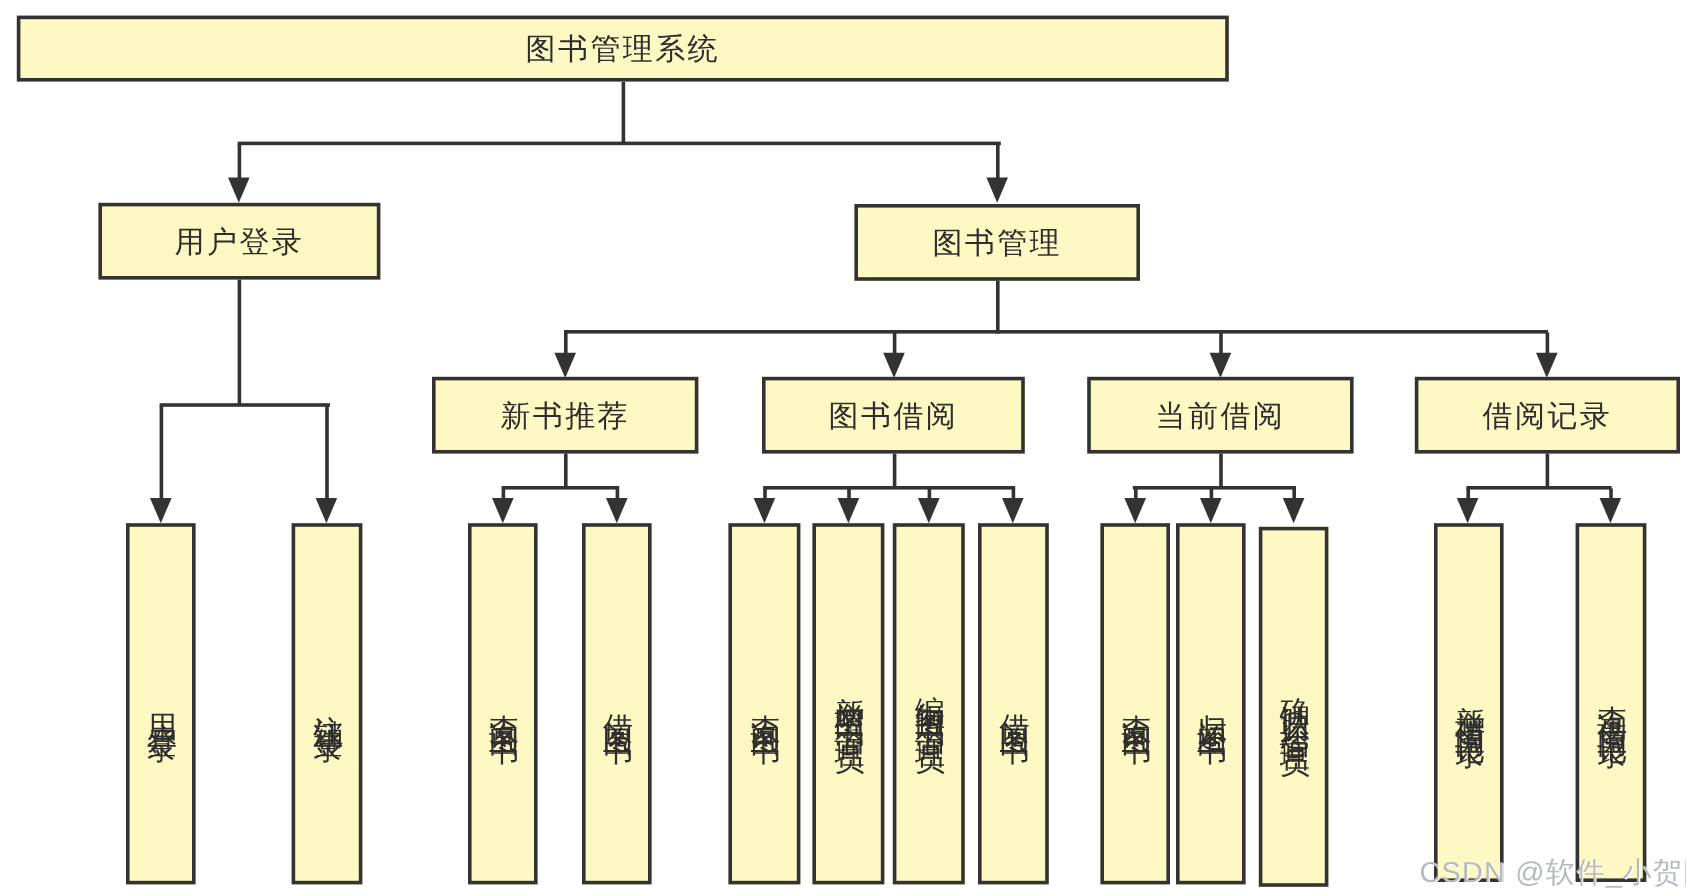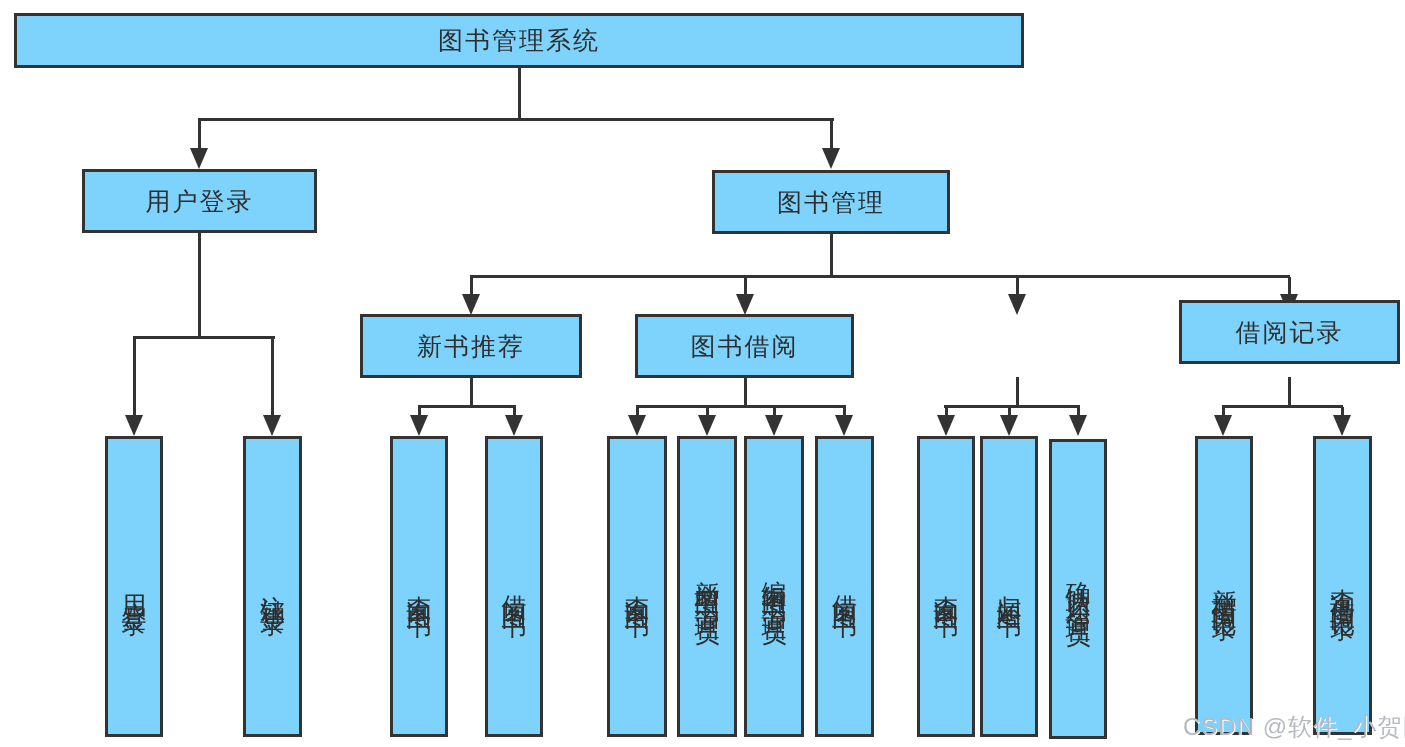--- a/index.html
+++ b/index.html
@@ -8,21 +8,21 @@
   #stage {
     position: relative;
     width: 1405px;
     height: 747px;
     background: #ffffff;
     overflow: hidden;
   }
   .box {
     position: absolute;
     box-sizing: border-box;
-    background: #7dd3fc;
+    background: #fef9c3;
     border: 3px solid #333333;
     display: flex;
     align-items: center;
     justify-content: center;
     z-index: 2;
     color: #2e2e2e;
   }
   .hbox .lbl {
     font-size: 25px;
     letter-spacing: 2px;
@@ -134,21 +134,24 @@
   <div class="box hbox" style="left:712px;top:170px;width:238px;height:64px">
     <span class="lbl">图书管理</span>
   </div>
 
   <div class="box hbox" style="left:360px;top:314px;width:222px;height:64px">
     <span class="lbl">新书推荐</span>
   </div>
   <div class="box hbox" style="left:635px;top:314px;width:219px;height:64px">
     <span class="lbl">图书借阅</span>
   </div>
-  <div class="box hbox" style="left:1179px;top:300px;width:221px;height:64px">
+  <div class="box hbox" style="left:906px;top:314px;width:222px;height:64px">
+    <span class="lbl">当前借阅</span>
+  </div>
+  <div class="box hbox" style="left:1179px;top:314px;width:221px;height:64px">
     <span class="lbl">借阅记录</span>
   </div>
 
   <div class="box vbox" style="left:105px;top:436px;width:58px;height:301px">
     <span class="lbl">用户登录</span>
   </div>
   <div class="box vbox" style="left:243px;top:436px;width:59px;height:301px">
     <span class="lbl">注销登录</span>
   </div>
 

